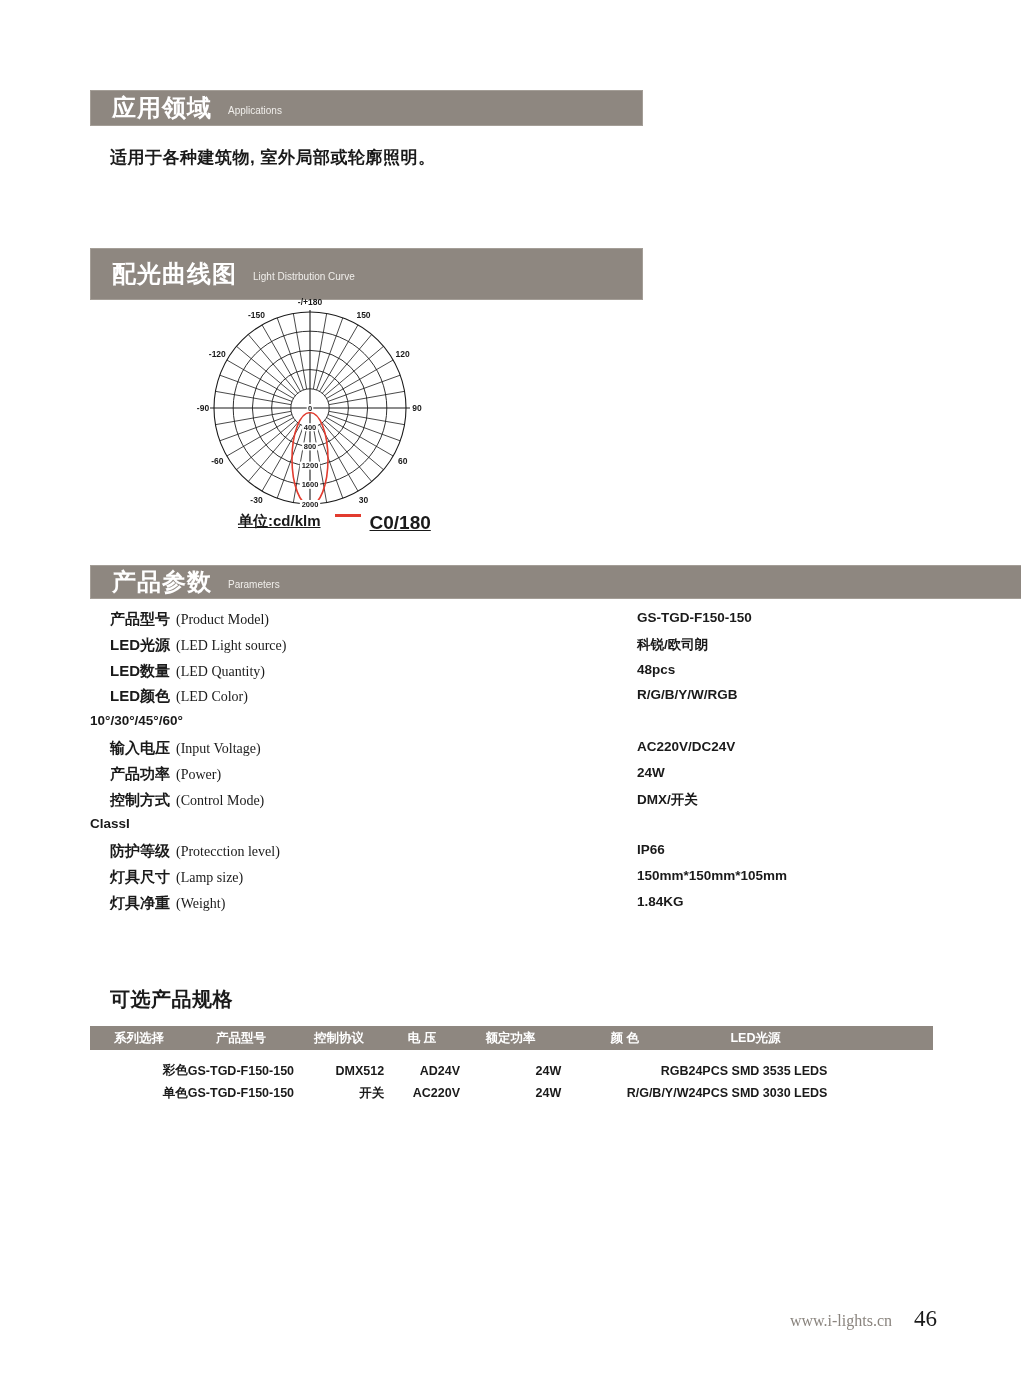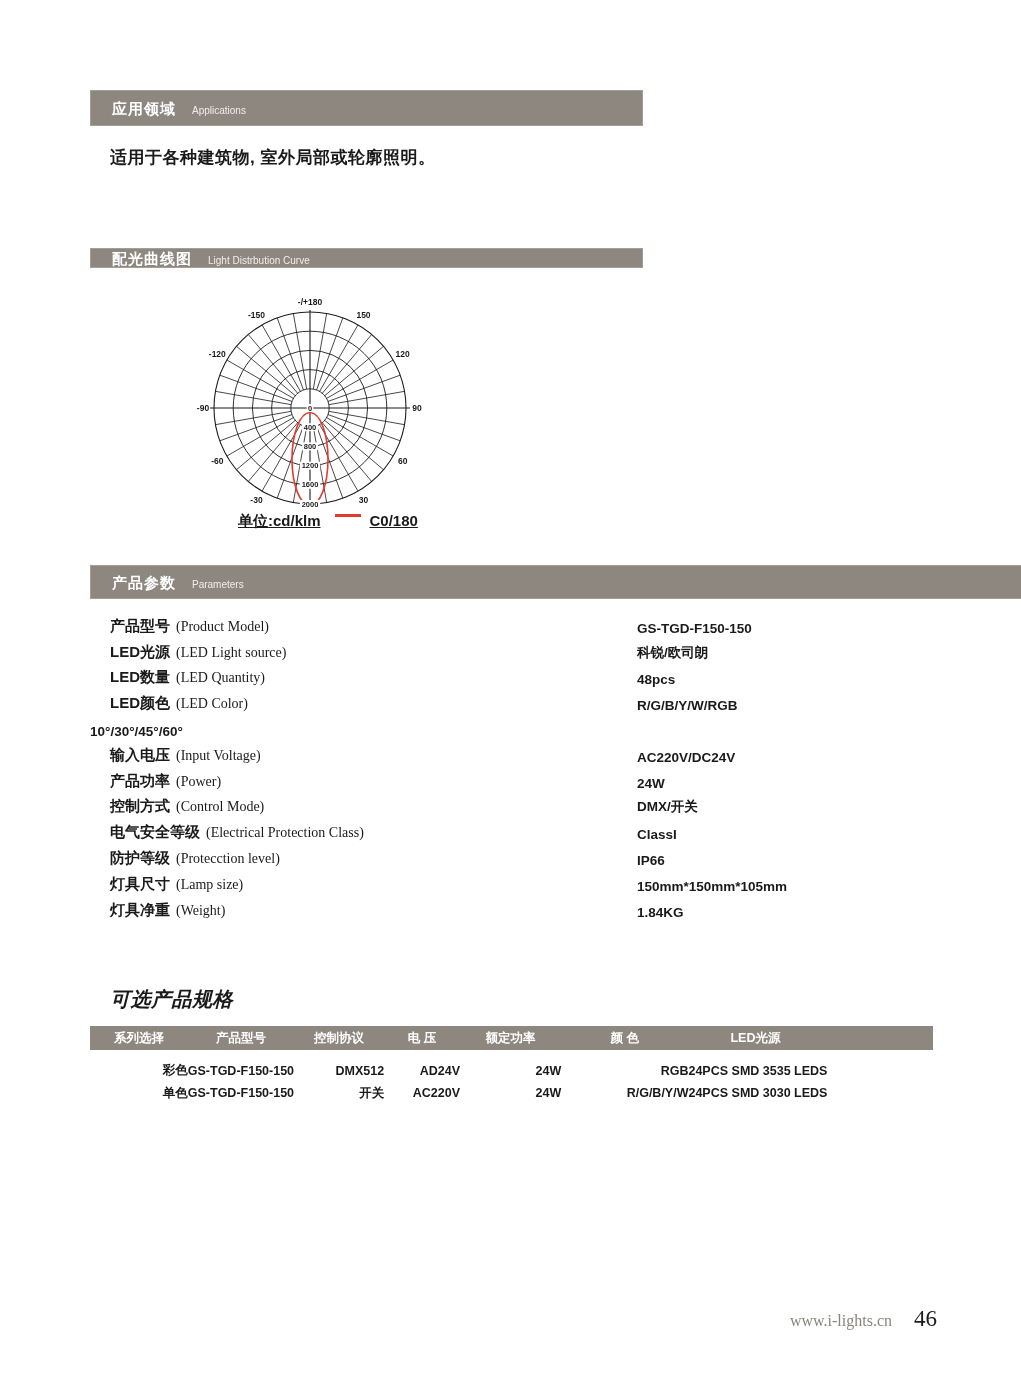--- a/index.html
+++ b/index.html
@@ -6,41 +6,41 @@
   html,body { background:#ffffff; }
   .page {
     position:relative; width:1021px; height:1375px; background:#ffffff;
     font-family:"Liberation Sans", sans-serif; color:#1a1a1a; overflow:hidden;
   }
   .bar {
     position:absolute; left:90px; background:#8e8780; color:#ffffff;
     display:flex; align-items:center; padding-left:22px;
     box-shadow:0 0 0 1px #a49e97 inset;
   }
-  .bar-zh { font-size:15px; font-weight:bold; letter-spacing:1px; line-height:1; }
+  .bar-zh { font-size:24px; font-weight:bold; letter-spacing:1px; line-height:1; }
   .bar-en { font-size:10px; color:#f0eeea; margin-left:16px; margin-top:5px; line-height:1; }
   .app-body {
     position:absolute; left:110px; top:146px; font-size:17px; font-weight:bold;
     letter-spacing:0.5px;
     text-align:center;
   }
   .chart-wrap { position:absolute; left:185px; top:296px; width:250px; height:224px; }
   .chart-legend {
     position:absolute; left:238px; top:512px; display:flex; align-items:flex-start;text-decoration:underline;
   }
   .legend-unit { font-size:15px; font-weight:bold; }
   .legend-line { display:inline-block; width:26px; height:2.5px; background:#e23b2e; margin:2px 9px 0 14px; }
-  .legend-series { font-size:15px; font-weight:600; }
+  .legend-series { font-size:19px; font-weight:600; }
   .params { position:absolute; left:90px; top:610px; width:843px; }
-  .param-row { display:flex; align-items:flex-end; height:25.8px; }
+  .param-row { display:flex; align-items:flex-start; height:25.8px; }
   .param-label { width:547px; padding-left:20px; white-space:nowrap; }
   .param-zh { font-size:15px; font-weight:bold; }
   .param-en { font-family:"Liberation Serif", serif; font-size:14px; margin-left:6px; }
   .param-value { font-size:13.5px; font-weight:bold; white-space:nowrap; }
-  .options-title { position:absolute; left:110px; top:986px; font-size:20px; font-weight:bold; letter-spacing:0.5px;font-style:italic; }
+  .options-title { position:absolute; left:110px; top:986px; font-size:20px; font-weight:bold; letter-spacing:0.5px; }
   .options-table {
     position:absolute; left:90px; top:1026px; width:843px;
     border-collapse:collapse; table-layout:fixed;
   }
   .options-table thead th {
     background:#8e8780; color:#ffffff; font-size:12.5px; font-weight:bold;
     height:24px; text-align:center; white-space:nowrap; overflow:hidden;
   }
   .options-table tbody td {
     height:28px; text-align:right; font-size:12.5px; font-weight:bold;
@@ -59,21 +59,21 @@
 
 <div class="page">
 
   <div class="bar" style="top:90px; width:553px; height:36px;">
     <span class="bar-zh">应用领域</span>
     <span class="bar-en">Applications</span>
   </div>
 
   <div class="app-body">适用于各种建筑物, 室外局部或轮廓照明。</div>
 
-  <div class="bar" style="top:248px; width:553px; height:20px;">
+  <div class="bar" style="top:248px; width:553px; height:52px;">
     <span class="bar-zh">配光曲线图</span>
     <span class="bar-en">Light Distrbution Curve</span>
   </div>
 
   <div class="chart-wrap">
     <svg id="polar-svg" width="250" height="224" viewBox="0 0 250 224">
         <circle cx="125" cy="112" r="19.2" fill="none" stroke="#1a1a1a" stroke-width="0.9"></circle>
         <circle cx="125" cy="112" r="38.4" fill="none" stroke="#1a1a1a" stroke-width="0.9"></circle>
         <circle cx="125" cy="112" r="57.599999999999994" fill="none" stroke="#1a1a1a" stroke-width="0.9"></circle>
         <circle cx="125" cy="112" r="76.8" fill="none" stroke="#1a1a1a" stroke-width="0.9"></circle>
@@ -176,21 +176,20 @@
       </div>
       <div class="param-row">
         <div class="param-label"><span class="param-zh">产品功率</span><span class="param-en">(Power)</span></div>
         <div class="param-value">24W</div>
       </div>
       <div class="param-row">
         <div class="param-label"><span class="param-zh">控制方式</span><span class="param-en">(Control Mode)</span></div>
         <div class="param-value">DMX/开关</div>
       </div>
       <div class="param-row">
-        <div class="param-label"><span class="param-zh">电气安全等级</span><span class="param-en">(Electrical Protection Class)</span></div>
         <div class="param-value">ClassI</div>
       </div>
       <div class="param-row">
         <div class="param-label"><span class="param-zh">防护等级</span><span class="param-en">(Protecction level)</span></div>
         <div class="param-value">IP66</div>
       </div>
       <div class="param-row">
         <div class="param-label"><span class="param-zh">灯具尺寸</span><span class="param-en">(Lamp size)</span></div>
         <div class="param-value">150mm*150mm*105mm</div>
       </div>

